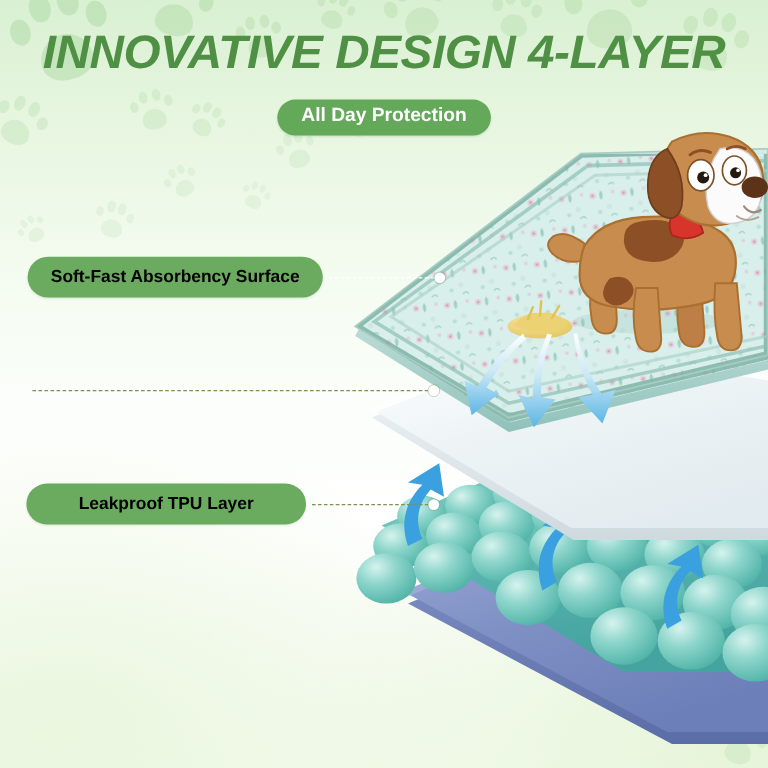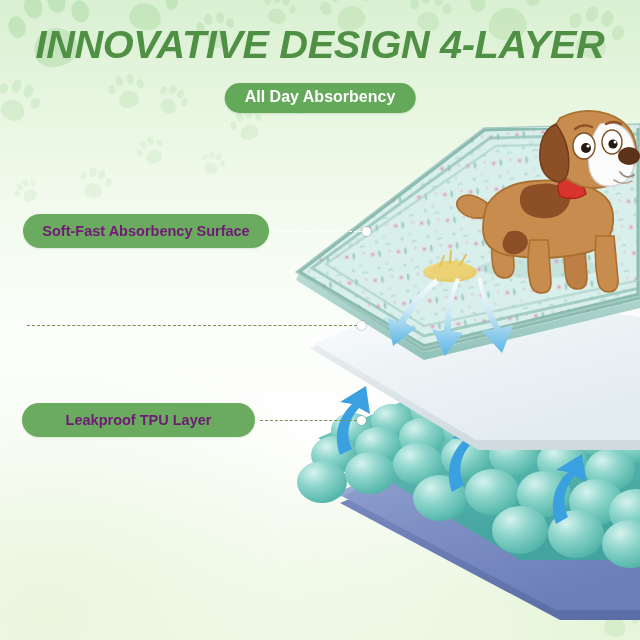--- a/index.html
+++ b/index.html
@@ -31,21 +31,21 @@
   #badge{position:absolute;left:50%;top:83px;transform:translateX(-50%);
     background:#64a85a;color:#ffffff;border-radius:16px;padding:5px 20px 7px;
     font-size:16px;font-weight:bold;line-height:18px;white-space:nowrap;
     box-shadow:0 1px 2px rgba(70,120,60,.18);}
 
   
   #art{position:absolute;left:0;top:0;width:640px;height:640px;}
 
   
   .callout{position:absolute;display:flex;align-items:center;height:34px;}
-  .pill{background:#6aab5f;color:#701a75;border-radius:17px;height:34px;
+  .pill{background:#6aab5f;color:#000000;border-radius:17px;height:34px;
     display:flex;align-items:center;justify-content:center;
     padding:0 17px;font-size:14.5px;font-weight:bold;white-space:nowrap;
     box-shadow:0 1px 2px rgba(80,130,70,.16);box-sizing:border-box;}
   .lead{flex:1 1 auto;height:0;border-top:1.6px dashed #7d8f52;margin-left:5px;
     position:relative;}
   .lead.white{border-top-color:#ffffff;}
   .dot{position:absolute;right:-4px;top:-4.5px;width:9px;height:9px;border-radius:50%;
     background:#ffffff;box-shadow:0 0 0 .8px rgba(120,140,110,.35);}
 
   #c1{left:23px;top:214px;width:344px;}
@@ -377,21 +377,21 @@
       <path d="M575,129 q8,-6 17,-2" stroke="#8c4f26" stroke-width="2.4" fill="none" stroke-linecap="round"></path>
       <path d="M606,124 q8,-4 15,0" stroke="#8c4f26" stroke-width="2.4" fill="none" stroke-linecap="round"></path>
 
       <ellipse cx="629" cy="156" rx="11" ry="9" fill="#5c3218"></ellipse>
       <path d="M620,172 q6,8 14,3" stroke="#9b8a7c" stroke-width="1.8" fill="none" stroke-linecap="round"></path>
       <path d="M614,180 q8,6 18,1" stroke="#b3a294" stroke-width="1.6" fill="none" stroke-linecap="round"></path>
     </g>
   </svg>
 
   <div id="title">INNOVATIVE DESIGN 4-LAYER</div>
-  <div id="badge">All Day Absorbency</div>
+  <div id="badge">All Day Protection</div>
 
   <div class="callout" id="c1">
     <div class="pill">Soft-Fast Absorbency Surface</div>
     <div class="lead white">
         <span class="dot"></span>
       </div>
   </div>
 
   <div class="callout" id="c2">
     <div class="lead">

